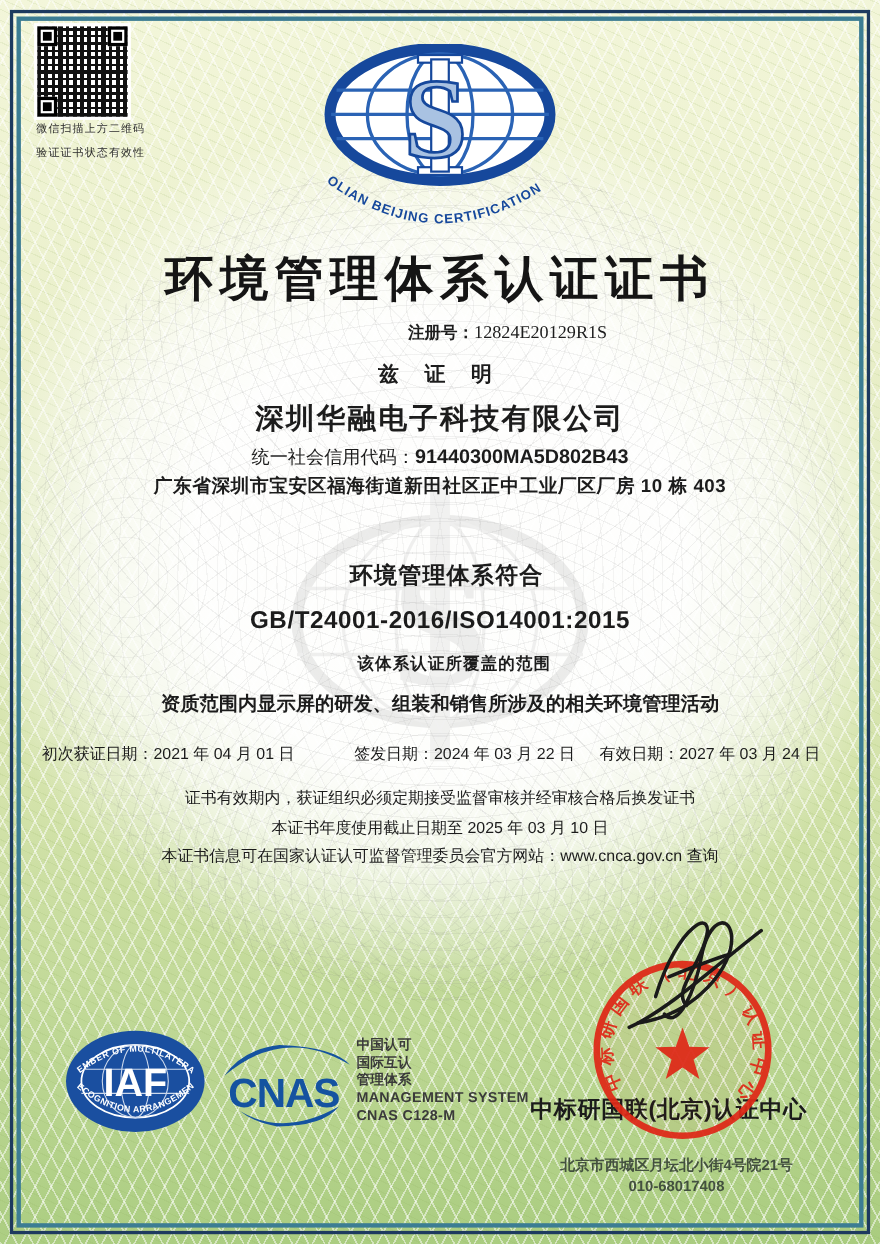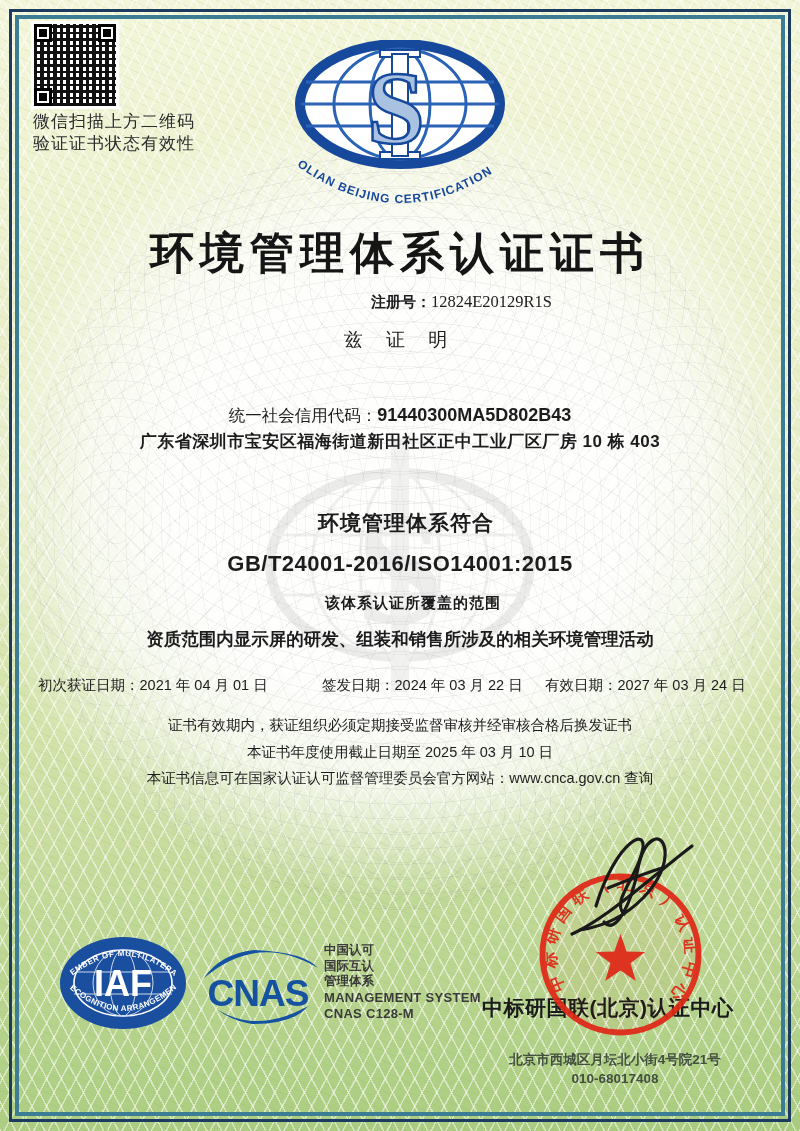--- a/index.html
+++ b/index.html
@@ -25,25 +25,25 @@
       repeating-radial-gradient(circle at 88% 50%, rgba(130,130,130,0.08) 0 1px, rgba(0,0,0,0) 1px 18px);
   }
   .center{left:0;right:0;text-align:center;}
   .qr-box{left:31px;top:21px;width:88px;height:88px;background:#fff;padding:3px;box-sizing:border-box;z-index:2;}
   .qr-inner{width:100%;height:100%;position:relative;
     background-image:
       repeating-linear-gradient(0deg,#111 0 3px, rgba(0,0,0,0) 3px 7px, #111 7px 9px, rgba(0,0,0,0) 9px 13px),
       repeating-linear-gradient(90deg,#111 0 3px, #fff 3px 6px, #111 6px 10px, #fff 10px 13px);}
   .finder{position:absolute;width:18px;height:18px;border:3px solid #000;background:#fff;box-sizing:border-box;}
   .finder::after{content:"";position:absolute;inset:2px;background:#000;}
-  .qr-cap{left:33px;font-size:17px;color:#2c2c2c;letter-spacing:1px;z-index:2;}
+  .qr-cap{left:33px;font-size:10px;color:#2c2c2c;letter-spacing:1px;z-index:2;}
   .title{top:224px;font-size:44px;font-weight:bold;letter-spacing:6px;color:#151515;z-index:2;}
   .regline{top:292px;left:0;width:552px;text-align:right;font-size:15px;font-weight:bold;z-index:2;}
   .regnum{font-family:"Liberation Serif",serif;font-size:16.5px;font-weight:normal;}
-  .certify{top:327px;font-size:19px;font-weight:normal;letter-spacing:9px;z-index:2;}
+  .certify{top:327px;font-size:19px;font-weight:bold;letter-spacing:9px;z-index:2;}
   .company{top:363px;font-size:26px;font-weight:bold;letter-spacing:2px;z-index:2;}
   .credit{top:405px;font-size:16.5px;z-index:2;}
   .credit b{font-size:18px;}
   .addr{top:430px;font-size:17px;font-weight:600;letter-spacing:0.5px;z-index:2;}
   .std1{top:509px;font-size:21px;font-weight:bold;letter-spacing:1px;z-index:2;padding-left:12px;}
   .gbcode{top:551px;font-size:22px;font-weight:bold;letter-spacing:0.5px;z-index:2;}
   .scopeh{top:594px;font-size:15px;font-weight:bold;letter-spacing:1px;z-index:2;padding-left:26px;}
   .scope{top:627px;font-size:17.5px;font-weight:bold;z-index:2;}
   .dates{top:676px;font-size:14.5px;z-index:2;}
   .note{font-size:14.5px;z-index:2;}
@@ -98,20 +98,21 @@
       <textPath href="#csiArc" startOffset="50%" text-anchor="middle">CSI GUOLIAN BEIJING CERTIFICATION CENTER</textPath>
     </text>
   </svg>
 
   <div class="abs center title">环境管理体系认证证书</div>
   <div class="abs regline">
     <span>注册号：</span><span class="regnum">12824E20129R1S</span>
   </div>
 
   <div class="abs center certify">兹 证 明</div>
+  <div class="abs center company">深圳华融电子科技有限公司</div>
   <div class="abs center credit">
     <span>统一社会信用代码：</span><b>91440300MA5D802B43</b>
   </div>
   <div class="abs center addr">广东省深圳市宝安区福海街道新田社区正中工业厂区厂房 10 栋 403</div>
 
   <div class="abs center std1">环境管理体系符合</div>
   <div class="abs center gbcode">GB/T24001-2016/ISO14001:2015</div>
   <div class="abs center scopeh">该体系认证所覆盖的范围</div>
   <div class="abs center scope">资质范围内显示屏的研发、组装和销售所涉及的相关环境管理活动</div>
 

